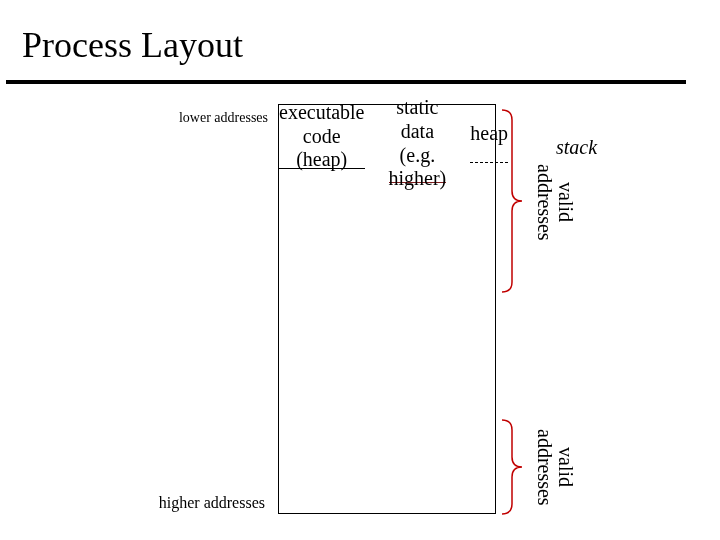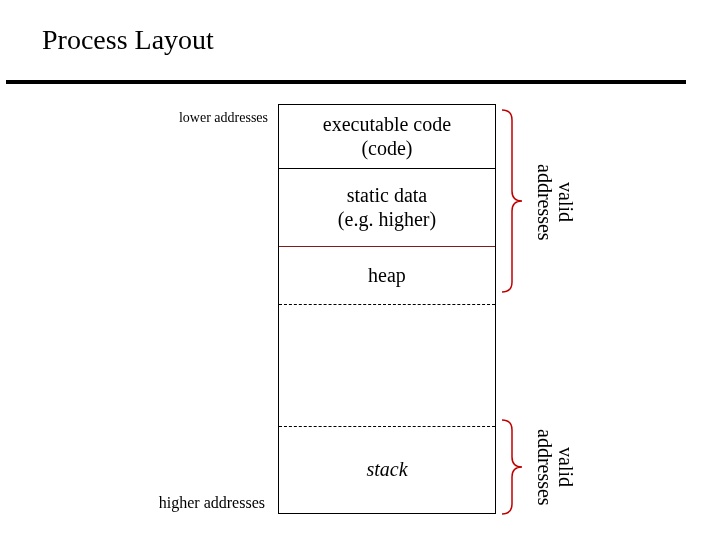--- a/index.html
+++ b/index.html
@@ -10,23 +10,22 @@
     background: #fff;
     font-family: "Times New Roman", Times, serif;
     color: #000;
     position: relative;
     overflow: hidden;
   }
   .title {
     position: absolute;
     top: 24px;
     left: 22px;
-    font-size: 28px;
+    font-size: 36px;
     font-weight: 400;
-    margin-left: 20px;
   }
   .rule {
     position: absolute;
     top: 80px;
     left: 6px;
     width: 680px;
     height: 4px;
     background: #000;
   }
   .lower-label {
@@ -46,21 +45,22 @@
     width: 155px;
   }
   .layout {
     position: absolute;
     top: 104px;
     left: 278px;
     width: 218px;
     height: 410px;
     border: 1px solid #000;
     display: flex;
-    flex-direction: column;
+    flex-direction: row;
+    gap: 24px;
   }
   .seg {
     display: flex;
     align-items: center;
     justify-content: center;
     text-align: center;
     font-size: 20px;
     line-height: 1.18;
   }
   .seg-text   { height: 64px;  border-bottom: 1px solid #000; }
@@ -101,21 +101,21 @@
 <div class="title">Process Layout</div>
 <div class="rule"></div>
 
 <div class="lower-label">lower addresses</div>
 <div class="higher-label">higher addresses</div>
 
 <div class="layout">
   <div class="seg seg-text">
     <div>
       <span>executable code</span><br>
-      <span>(code)</span>
+      <span>(heap)</span>
     </div>
   </div>
   <div class="seg seg-static">
     <div>
       <span>static data</span><br>
       <span>(e.g. higher)</span>
     </div>
   </div>
   <div class="seg seg-heap">
     <span>heap</span>

